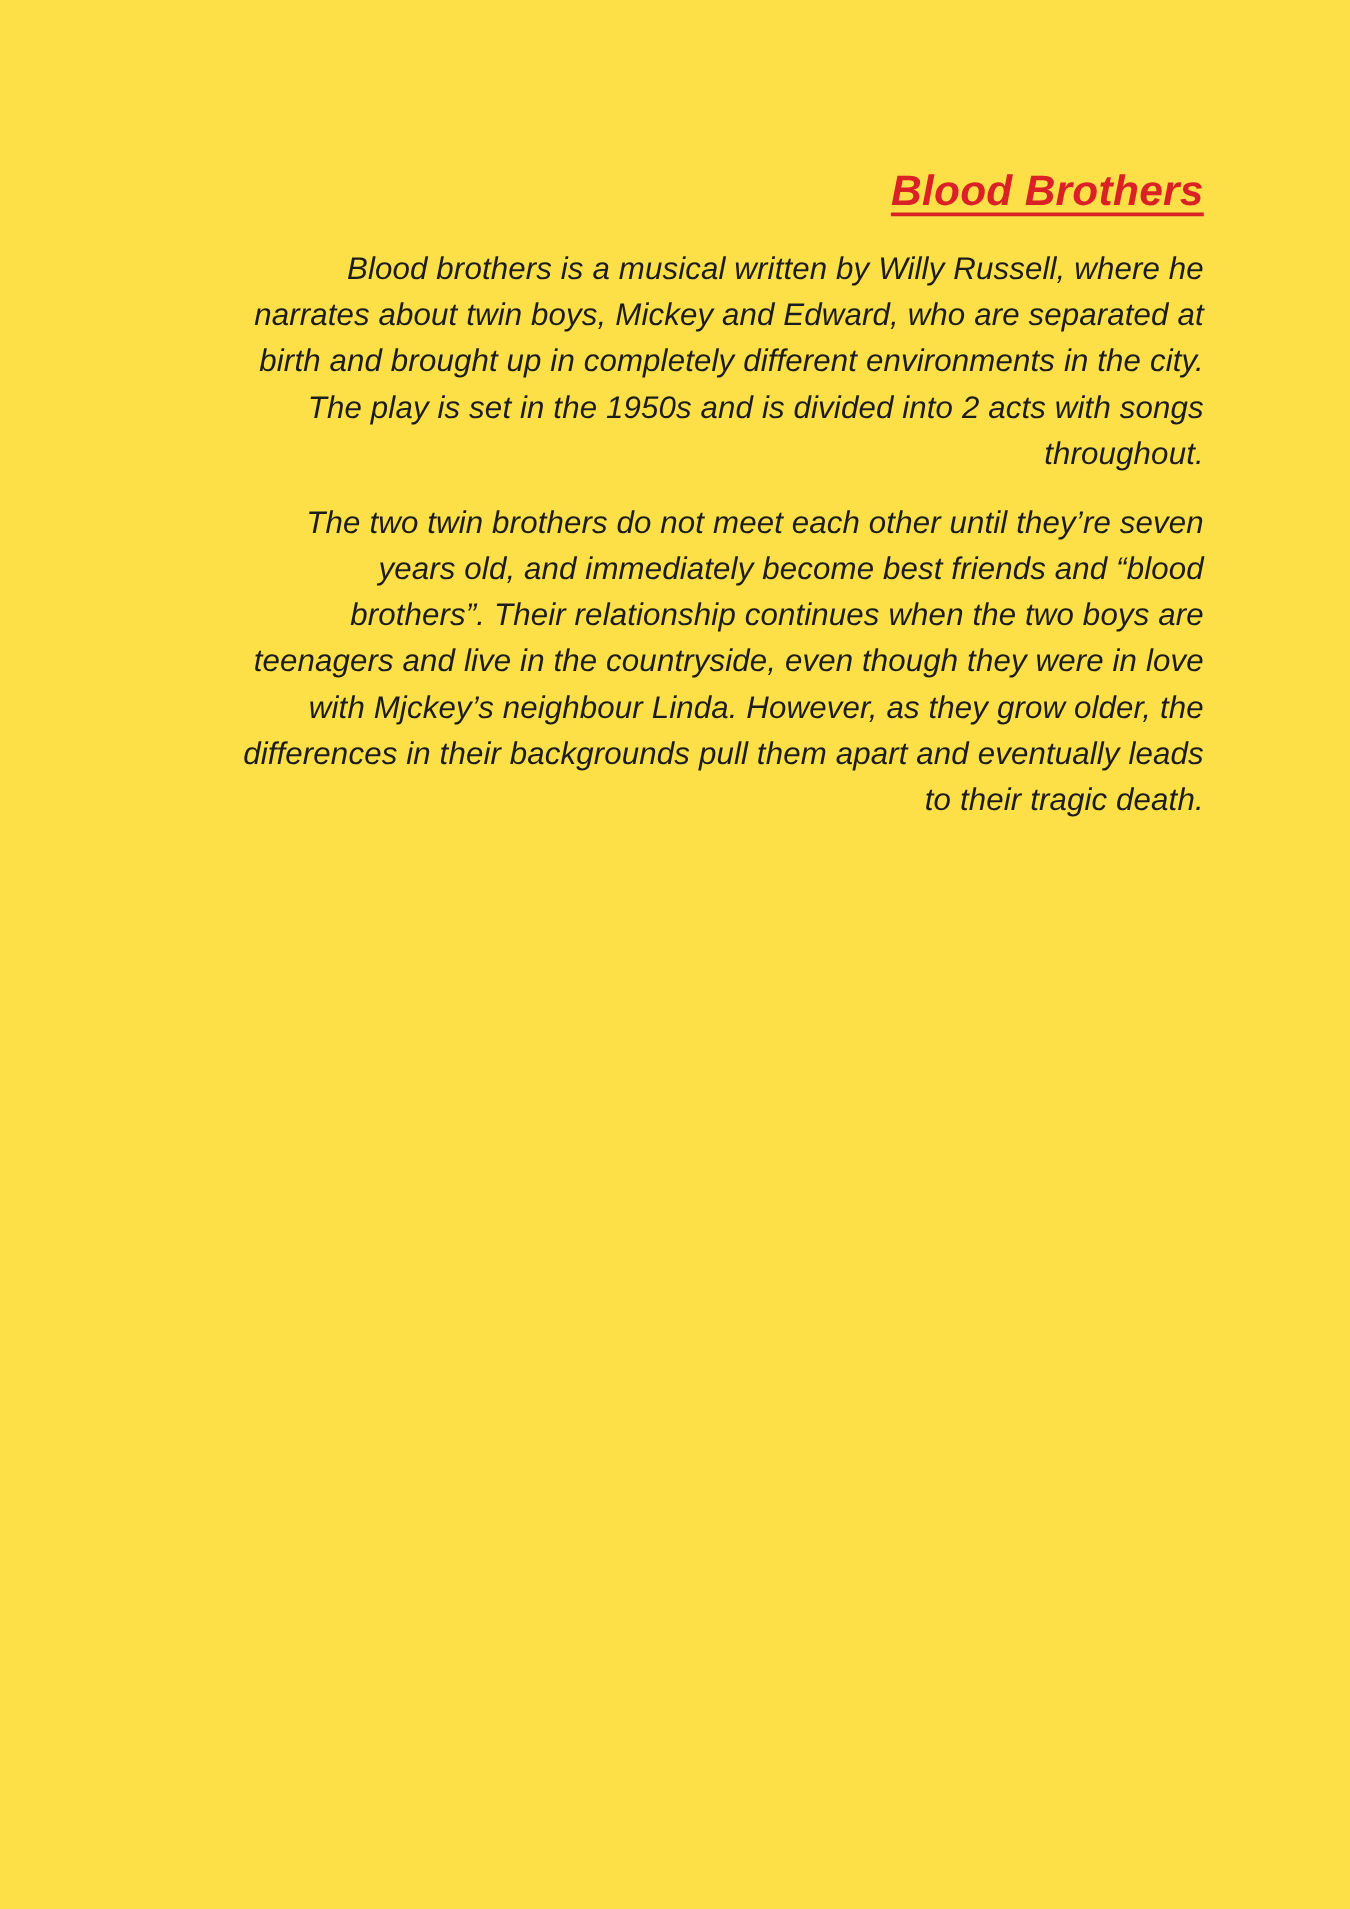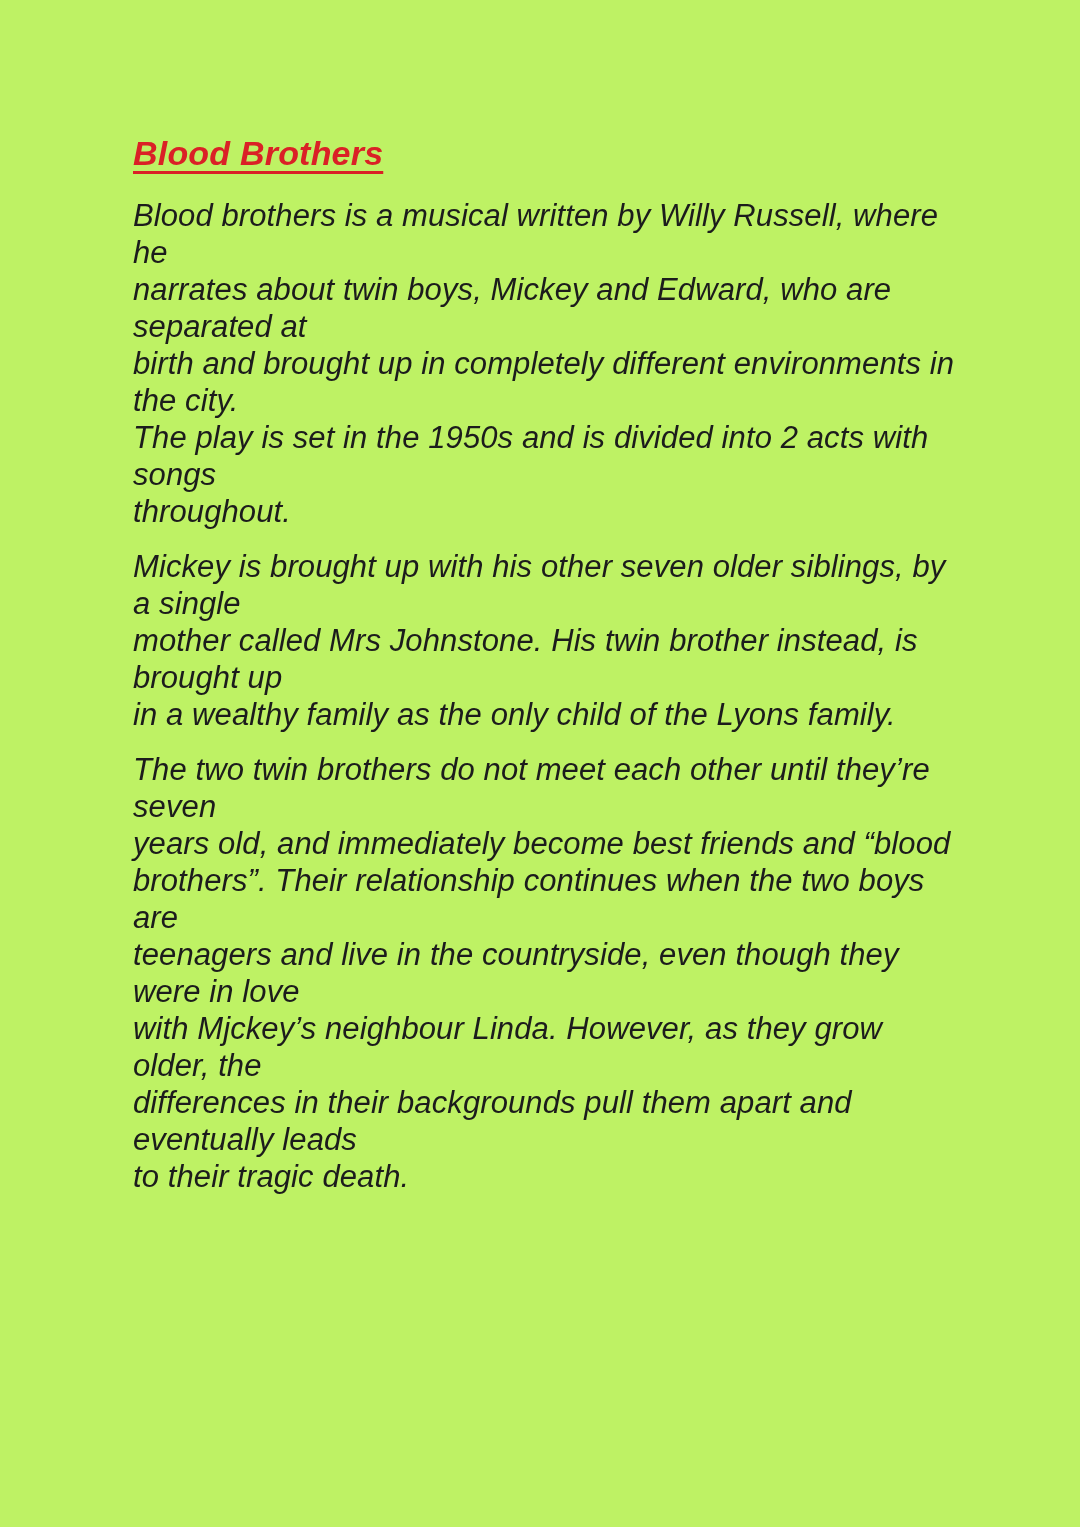--- a/index.html
+++ b/index.html
@@ -4,67 +4,65 @@
 <style>
   html, body {
     margin: 0;
     padding: 0;
     background: #ffffff;
   }
   .page {
     position: relative;
     width: 1080px;
     height: 1527px;
-    background: #bef264;
+    background: #fde047;
     overflow: hidden;
     font-family: "Liberation Sans", sans-serif;
+    text-align: right;
   }
   .content {
     position: absolute;
     top: 134px;
     left: 133px;
     width: 830px;
   }
   .doc-title {
     margin: 0 0 24px 0;
     font-size: 34px;
     font-weight: bold;
     font-style: italic;
     text-decoration: underline;
     text-decoration-thickness: 3px;
     text-underline-offset: 6px;
     letter-spacing: 0.2px;
     color: #da2126; 
   }
   .doc-paragraph {
     margin: 0 0 18px 0;
-    font-size: 31px;
+    font-size: 25px;
     font-style: italic;
     line-height: 37px;
     color: #1c1c1c;
     white-space: pre-line;
     letter-spacing: 0.1px;
   }
 </style>
 </head>
 <body>
 
 <div class="page">
   <div class="content">
     <h1 class="doc-title" style="color: rgb(218, 33, 38);">Blood Brothers</h1>
 
     <p class="doc-paragraph">Blood brothers is a musical written by Willy Russell, where he
 narrates about twin boys, Mickey and Edward, who are separated at
 birth and brought up in completely different environments in the city.
 The play is set in the 1950s and is divided into 2 acts with songs
 throughout.</p>
 
-    <p class="doc-paragraph">Mickey is brought up with his other seven older siblings, by a single
-mother called Mrs Johnstone. His twin brother instead, is brought up
-in a wealthy family as the only child of the Lyons family.</p>
 
     <p class="doc-paragraph">The two twin brothers do not meet each other until they’re seven
 years old, and immediately become best friends and “blood
 brothers”. Their relationship continues when the two boys are
 teenagers and live in the countryside, even though they were in love
 with Mjckey’s neighbour Linda. However, as they grow older, the
 differences in their backgrounds pull them apart and eventually leads
 to their tragic death.</p>
 
   </div>

